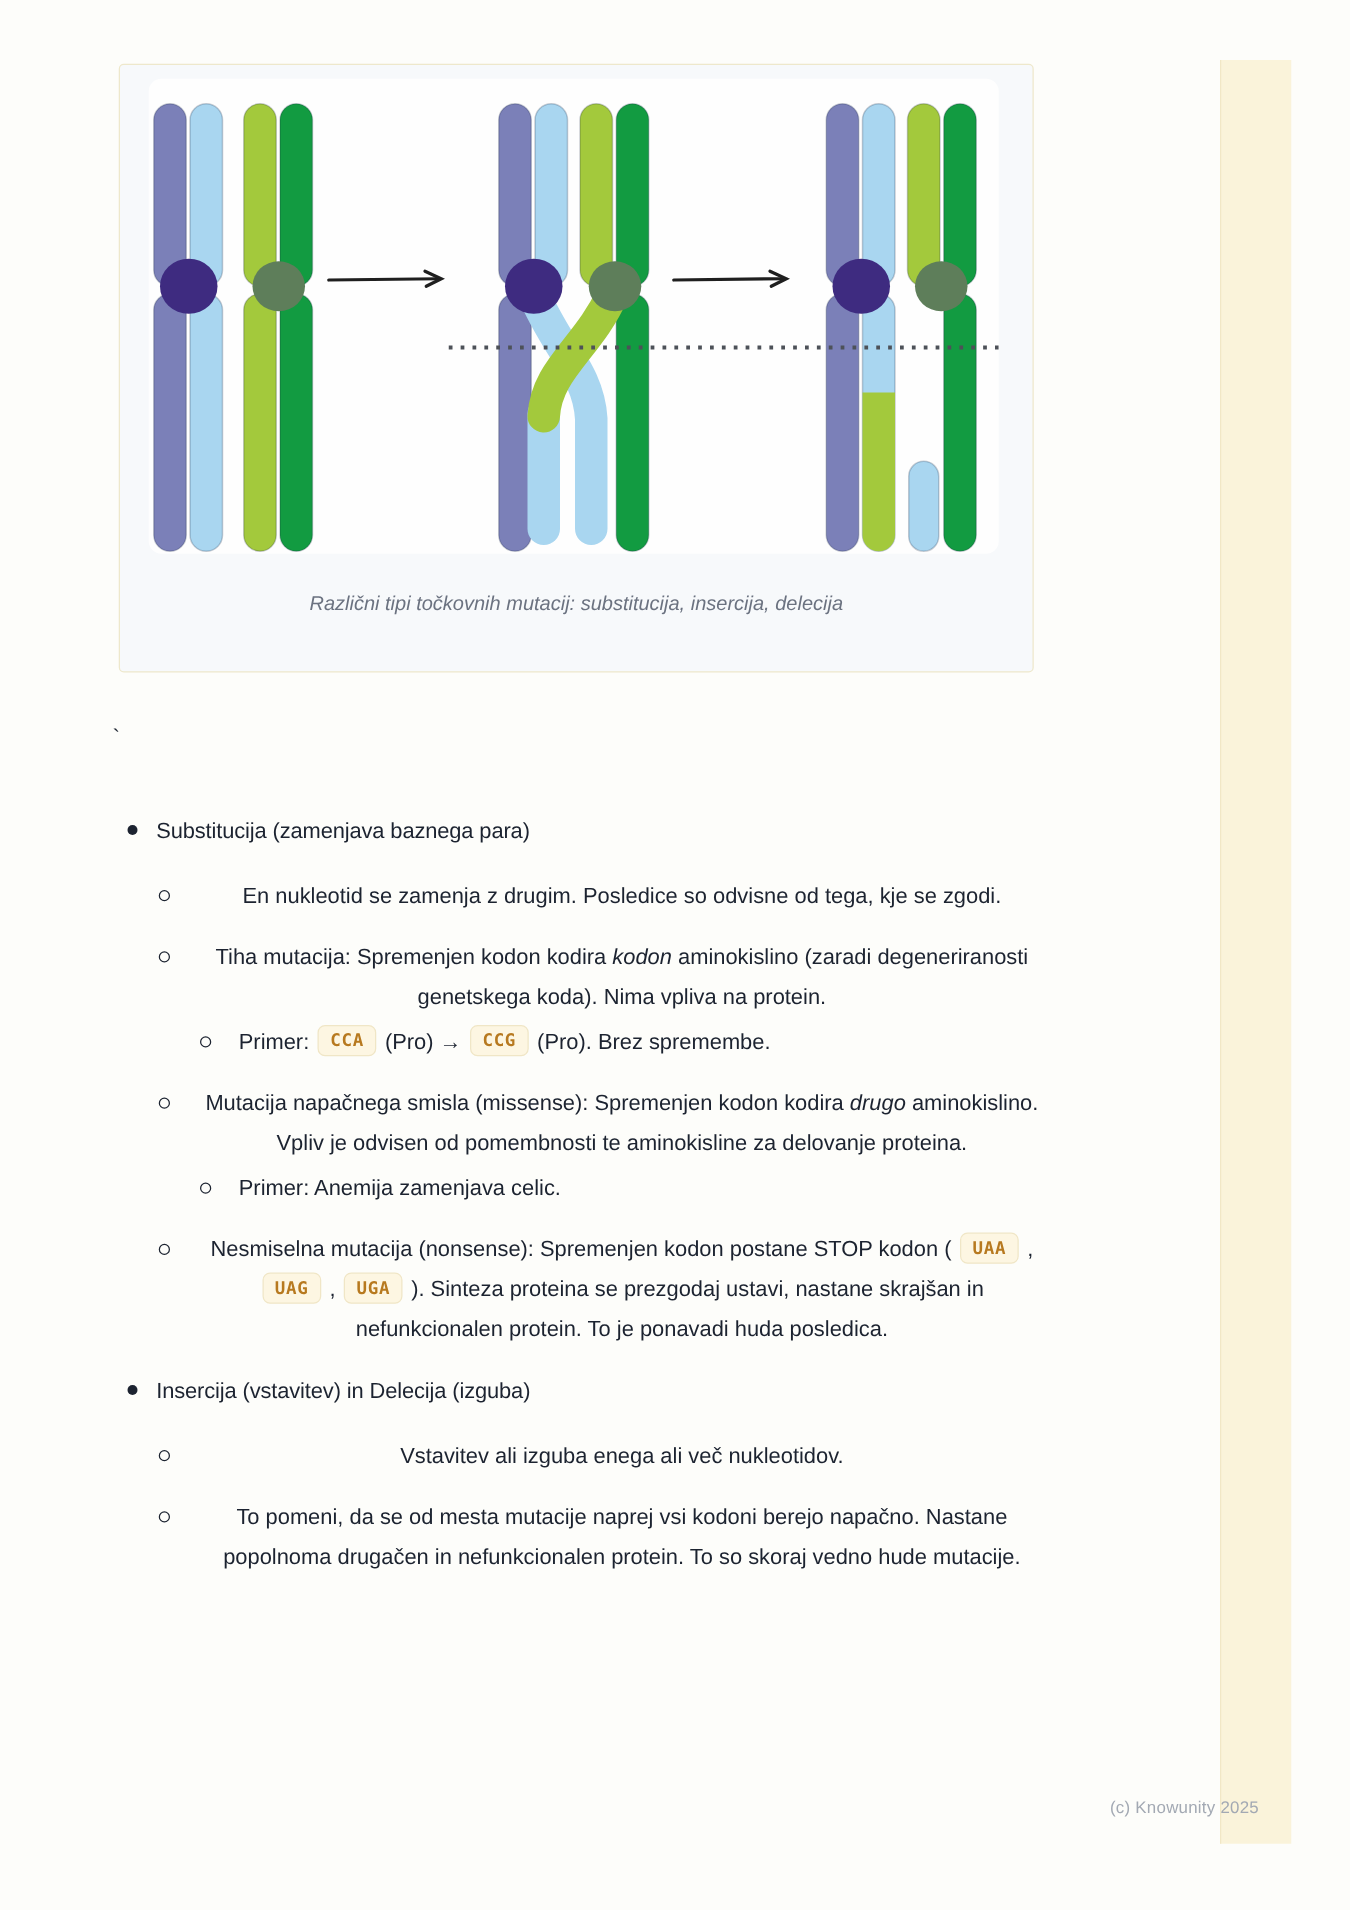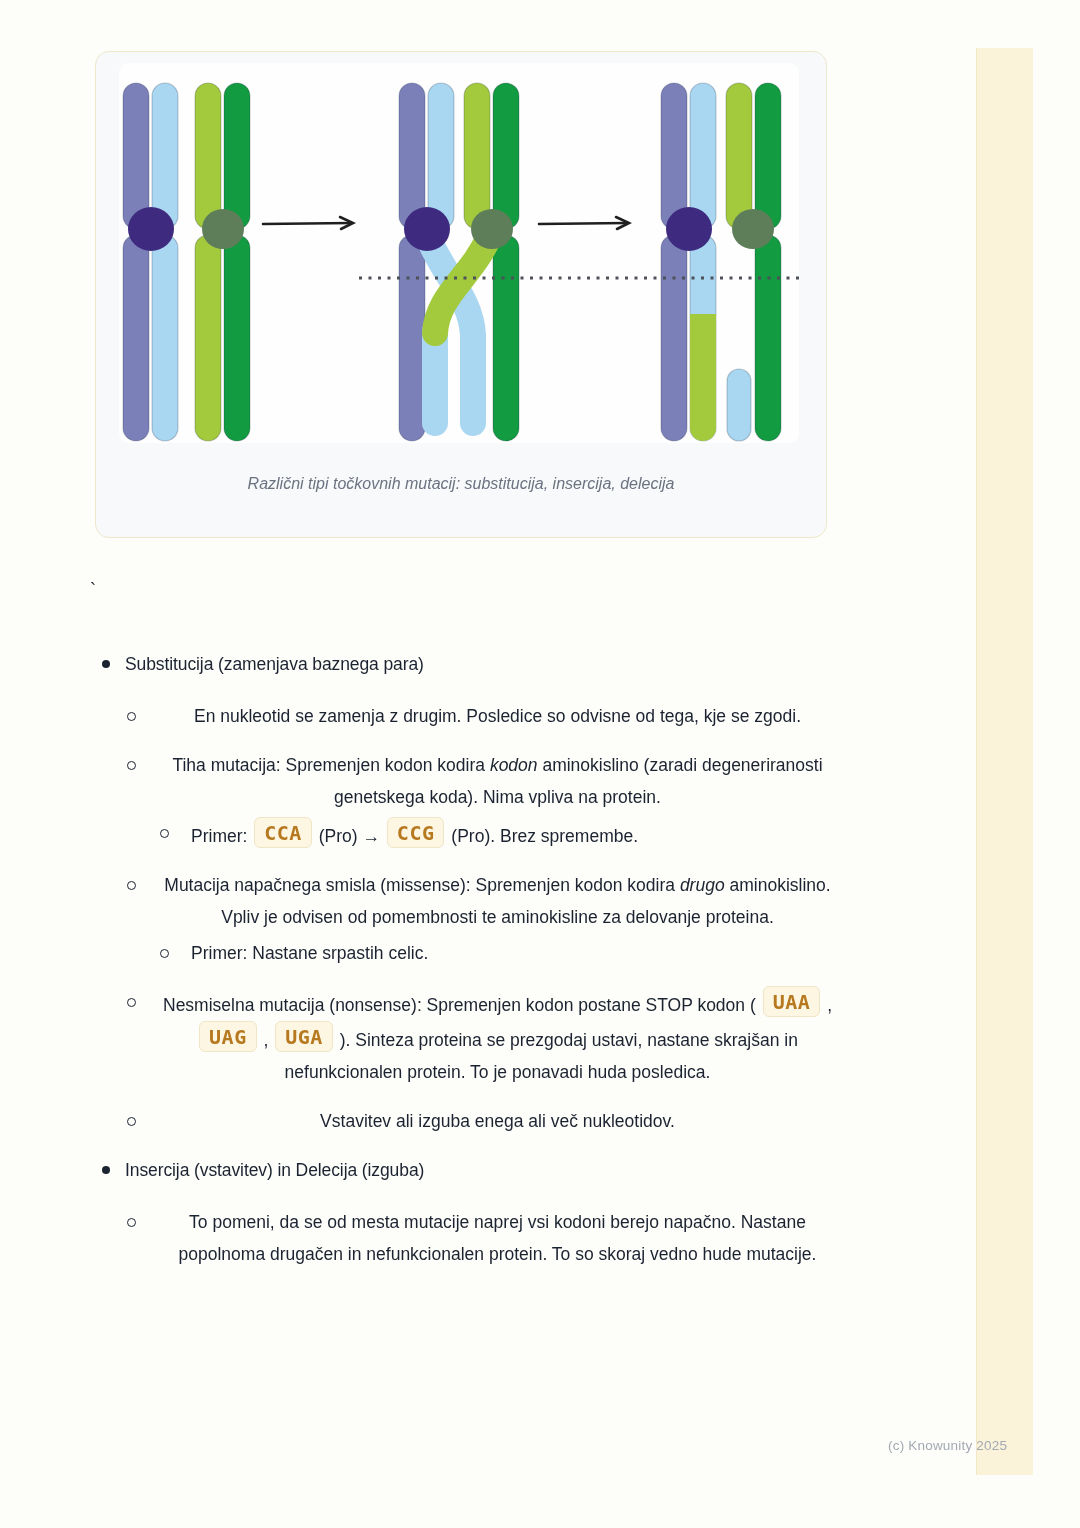--- a/index.html
+++ b/index.html
@@ -9,35 +9,35 @@
     --badge-bg:#fdf6e2; --badge-border:#f0e6c6; --badge-text:#b7791f;
     --slate:#7b80b8; --light-blue:#a9d6f0; --yellow-green:#a3c93c; --green:#129b41;
     --centromere-purple:#3e2b80; --centromere-sage:#5e7e5a;
     --arrow:#1f1f1f; --dotted-line:#4d5158;
   }
   html,body{margin:0;padding:0;}
   body{font-family:"Liberation Sans",sans-serif;}
   .page{position:relative;width:1080px;height:1528px;background:var(--page-bg);overflow:hidden;}
   .stripe{position:absolute;left:976px;top:48px;width:56px;height:1427px;background:var(--stripe);border-left:1px solid var(--stripe-edge);}
   .credit{position:absolute;left:888px;top:1438px;width:200px;font-size:13.5px;color:var(--credit);letter-spacing:.2px;}
-  .figure-card{position:absolute;left:95px;top:51px;width:732px;height:487px;background:var(--card-bg);border:1.5px solid var(--card-border);border-radius:14px;box-sizing:border-box;}
+  .figure-card{position:absolute;left:95px;top:51px;width:732px;height:487px;background:var(--card-bg);border:1.5px solid var(--card-border);border-radius:4px;box-sizing:border-box;}
   .figure-image{position:absolute;left:23px;top:11px;width:680px;height:380px;background:var(--image-bg);border-radius:10px;}
   .figure-caption{position:absolute;left:0;top:423px;width:100%;text-align:center;font-style:italic;font-size:16px;color:var(--caption);}
   .stray{position:absolute;left:90px;top:580px;font-size:18px;color:var(--text);}
   .content{position:absolute;left:92px;top:648px;width:745px;color:var(--text);font-size:17.5px;line-height:32px;}
   .li{position:relative;box-sizing:border-box;}
   .l1{padding-left:33px;margin:0 0 20px 0;font-weight:400;letter-spacing:-.1px;}
   .l1.spaced{margin-top:16px;}
   .l2{margin-left:33px;padding-left:33px;margin-bottom:17px;text-align:center;}
   .l3{margin-left:66px;padding-left:33px;margin-top:-13px;margin-bottom:17px;}
   .m1{position:absolute;left:10px;top:12px;width:8px;height:8px;border-radius:50%;background:var(--text);}
   .m2{position:absolute;left:2px;top:12px;width:7px;height:7px;border-radius:50%;border:1.7px solid var(--text);box-sizing:content-box;}
   .b{font-weight:400;}
   .i{font-style:italic;}
-  .code{display:inline-block;font-family:"DejaVu Sans Mono",monospace;font-size:20px;font-weight:600;line-height:1;color:var(--badge-text);background:var(--badge-bg);border:1px solid var(--badge-border);border-radius:6px;padding:5px 9px 4px;margin:0 2px;vertical-align:2px;letter-spacing:.5px;}
+  .code{display:inline-block;font-family:"DejaVu Sans Mono",monospace;font-size:14px;font-weight:600;line-height:1;color:var(--badge-text);background:var(--badge-bg);border:1px solid var(--badge-border);border-radius:6px;padding:5px 9px 4px;margin:0 2px;vertical-align:2px;letter-spacing:.5px;}
   svg .outl{stroke:rgba(20,30,60,.22);stroke-width:1.2;}
 </style>
 </head>
 <body>
 
 <div class="page">
 
   <div class="stripe"></div>
 
   <div class="figure-card">
@@ -121,33 +121,33 @@
 
     <div class="li l3">
       <span class="m2"></span><span>Primer: </span><code class="code">CCA</code><span> (Pro) → </span><code class="code">CCG</code><span> (Pro). Brez spremembe.</span>
     </div>
 
     <div class="li l2">
       <span class="m2"></span><span class="b">Mutacija napačnega smisla (missense)</span><span>: Spremenjen kodon kodira </span><span class="i">drugo</span><span> aminokislino. Vpliv je odvisen od pomembnosti te aminokisline za delovanje proteina.</span>
     </div>
 
     <div class="li l3">
-      <span class="m2"></span><span>Primer: Nastane srpastih celic.</span>
+      <span class="m2"></span><span>Primer: Anemija zamenjava celic.</span>
     </div>
 
     <div class="li l2">
       <span class="m2"></span><span class="b">Nesmiselna mutacija (nonsense)</span><span>: Spremenjen kodon postane </span><span class="b">STOP kodon</span><span> ( </span><code class="code">UAA</code><span> , </span><code class="code">UAG</code><span> , </span><code class="code">UGA</code><span> ). Sinteza proteina se prezgodaj ustavi, nastane skrajšan in nefunkcionalen protein. To je ponavadi huda posledica.</span>
     </div>
 
+    <div class="li l1 spaced">
+      <span class="m1"></span><span>Insercija (vstavitev) in Delecija (izguba)</span>
+    </div>
+
     <div class="li l2">
       <span class="m2"></span><span>Vstavitev ali izguba enega ali več nukleotidov.</span>
-    </div>
-
-    <div class="li l1 spaced">
-      <span class="m1"></span><span>Insercija (vstavitev) in Delecija (izguba)</span>
     </div>
 
 
     <div class="li l2">
       <span class="m2"></span><span>To pomeni, da se od mesta mutacije naprej vsi kodoni berejo napačno. Nastane popolnoma drugačen in nefunkcionalen protein. To so skoraj vedno hude mutacije.</span>
     </div>
 
   </div>
 
   <div class="credit">(c) Knowunity 2025</div>

